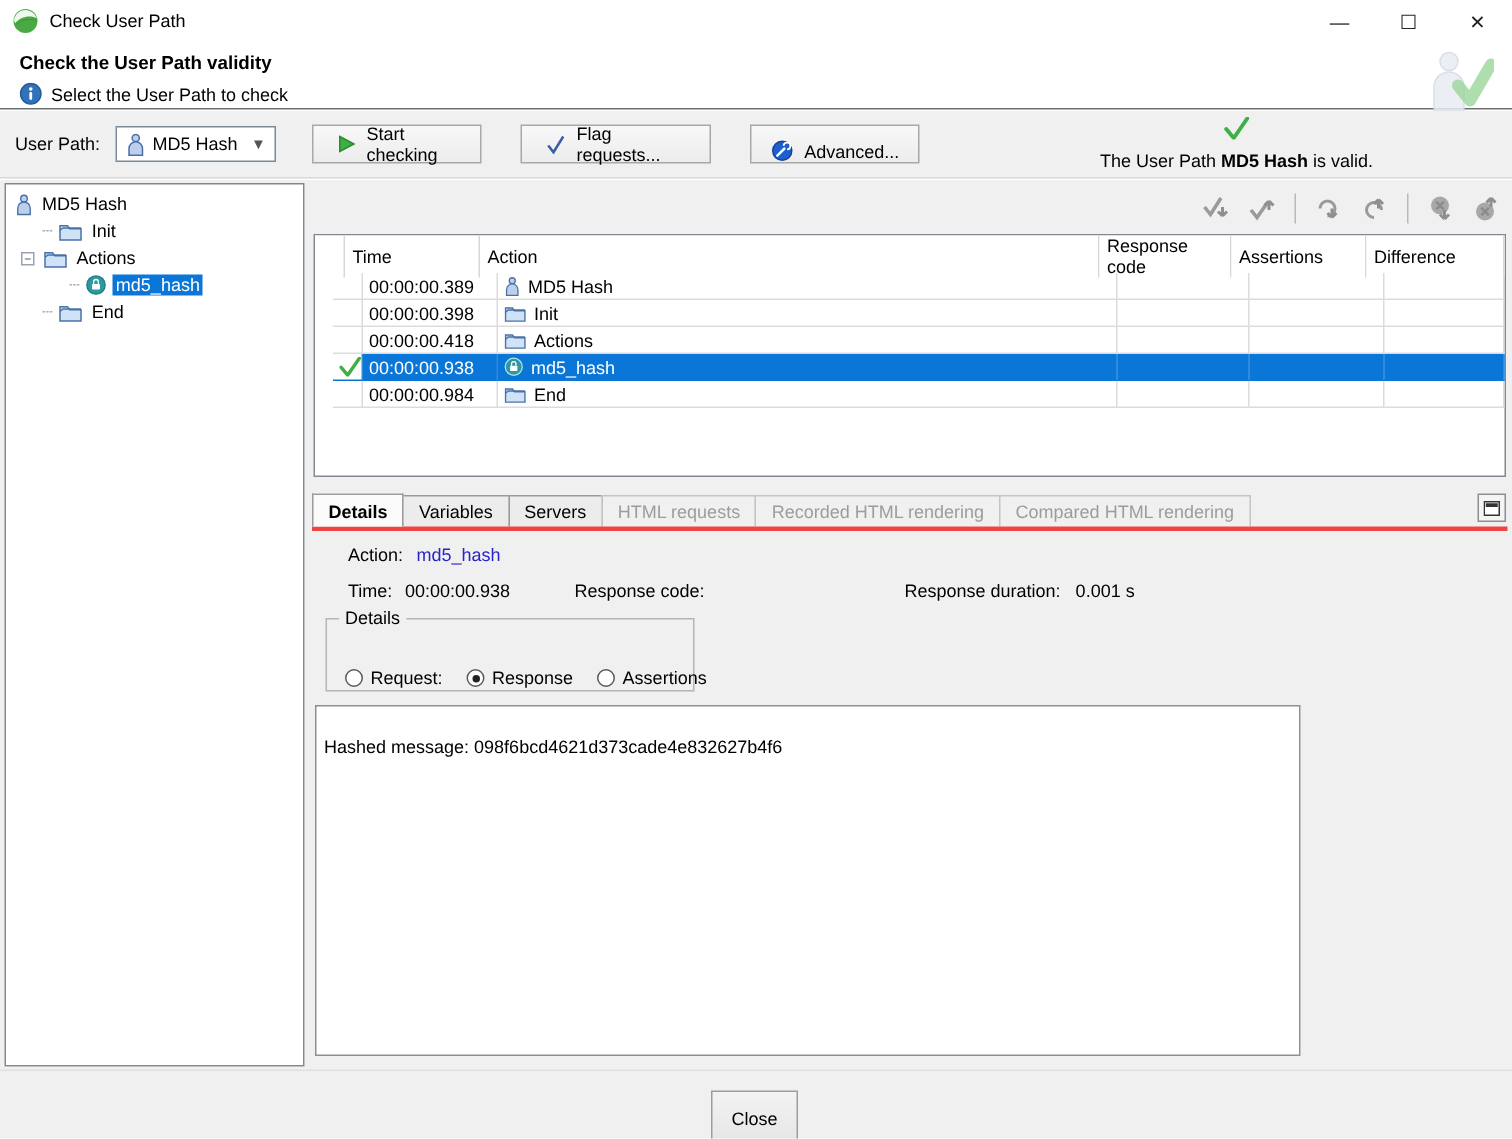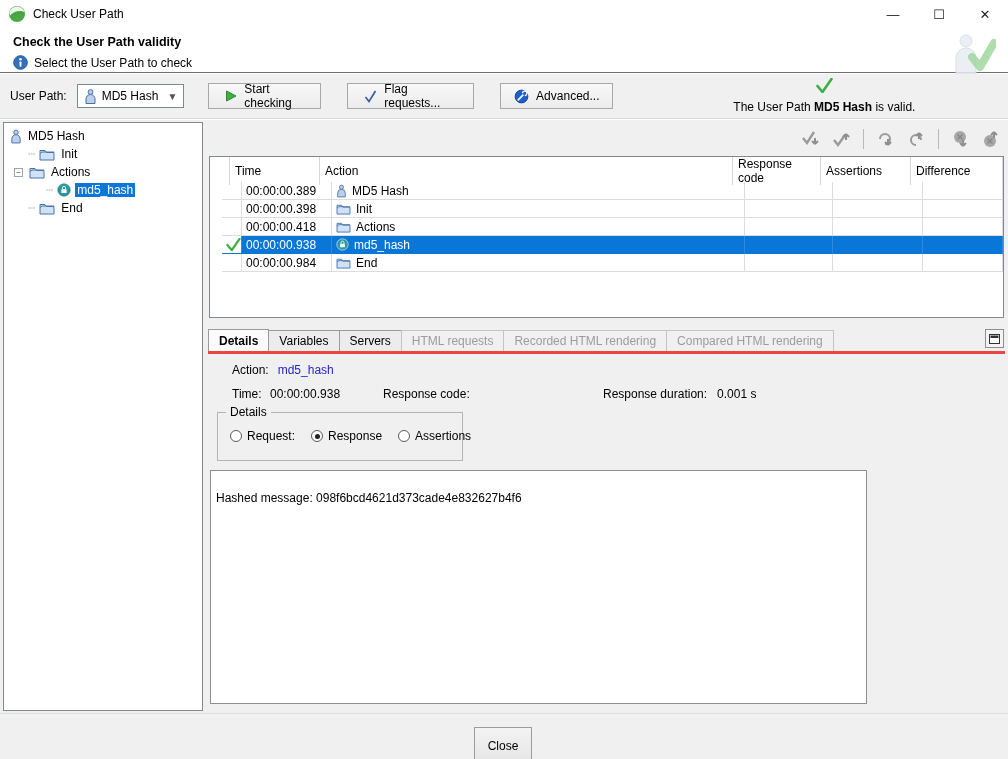--- a/index.html
+++ b/index.html
@@ -20,21 +20,21 @@
   .watermark { position:absolute; right:12px; top:2px; opacity:.85; }
 
   
   .toolbar { position:absolute; top:74px; left:0; right:0; height:45px; background:#f0f0f0; border-bottom:1px solid #d9d9d9; display:flex; align-items:center; }
   .tb-label { margin-left:10px; }
   .dropdown { margin-left:10px; height:24px; min-width:94px; background:#fff; border:1px solid #7a8a99; display:flex; align-items:center; padding:0 6px; gap:5px; }
   .dropdown .chev { margin-left:4px; color:#555; font-size:10px; }
   .tb-btn { height:26px; background:linear-gradient(#f8f8f8,#ececec); border:1px solid #a8a8a8; display:flex; align-items:center; justify-content:center; gap:7px; padding:0 16px; }
   .tb-btn.start { margin-left:24px; width:113px; }
   .tb-btn.flag  { margin-left:26px; width:127px; }
-  .tb-btn.adv   { margin-left:26px; width:113px; }
+  .tb-btn.adv   { margin-left:26px; width:113px;align-items:flex-end; }
   .status { margin-left:120px; display:flex; align-items:center; gap:7px;flex-direction:column; }
   .status b { font-weight:bold; }
 
   
   .main { position:absolute; top:120px; left:0; right:0; height:593px; background:#f0f0f0; }
   .tree-panel { position:absolute; left:3px; top:2px; width:200px; height:589px; background:#fff; border:1px solid #828790; overflow:hidden; padding-top:4px; }
   .splitter { position:absolute; left:204px; top:2px; width:4px; height:589px; background:#f0f0f0; }
   .tree-item { display:flex; align-items:center; height:18px; gap:4px; white-space:nowrap; }
   .tree-item .lbl { padding:0 2px; }
   .tree-item .lbl.sel { background:#0a76d8; color:#fff; }
@@ -64,21 +64,21 @@
   .panel-max-btn { position:absolute; right:1px; top:0; width:19px; height:19px; border:1px solid #8e8e8e; background:#f4f4f4; display:flex; align-items:center; justify-content:center; }
 
   
   .tab-content { position:absolute; top:231px; left:0; width:797px; height:357px; background:#f0f0f0; border-top:3px solid #ef4444; }
   .det-row1 { position:absolute; left:24px; top:9px; display:flex; gap:9px; }
   .det-link { color:#2a24c8; }
   .det-row2 { position:absolute; left:24px; top:33px; display:flex; }
   .groupbox { position:absolute; left:9px; top:58px; width:246px; height:49px; border:1px solid #b4b4b4; }
   .groupbox .legend { position:absolute; left:8px; top:-8px; background:#f0f0f0; padding:0 4px; }
   .radio-row { position:absolute; left:12px; top:16px; display:flex; align-items:center; gap:16px; }
-  .radio { display:flex; align-items:center; gap:5px; }
+  .radio { display:flex; align-items:center; gap:5px;margin-top:16px; }
   .rb { width:12px; height:12px; border:1px solid #5a5a5a; border-radius:50%; background:#fff; position:relative; }
   .rb.on::after { content:""; position:absolute; left:2.5px; top:2.5px; width:5px; height:5px; border-radius:50%; background:#222; }
   .resp-area { position:absolute; left:2px; top:116px; width:657px; height:234px; background:#fff; border:1px solid #8f8f8f; padding:20px 5px; overflow:auto; }
 
   
   .footer { position:absolute; bottom:0; left:0; right:0; height:46px; background:#f0f0f0; border-top:1px solid #dfdfdf; }
   .close-btn { position:absolute; left:474px; top:13px; width:58px; height:37px; background:linear-gradient(#f3f3f3,#e5e5e5); border:1px solid #9c9c9c; display:flex; align-items:center; justify-content:center; }
 
   svg { display:block; }
 </style>

